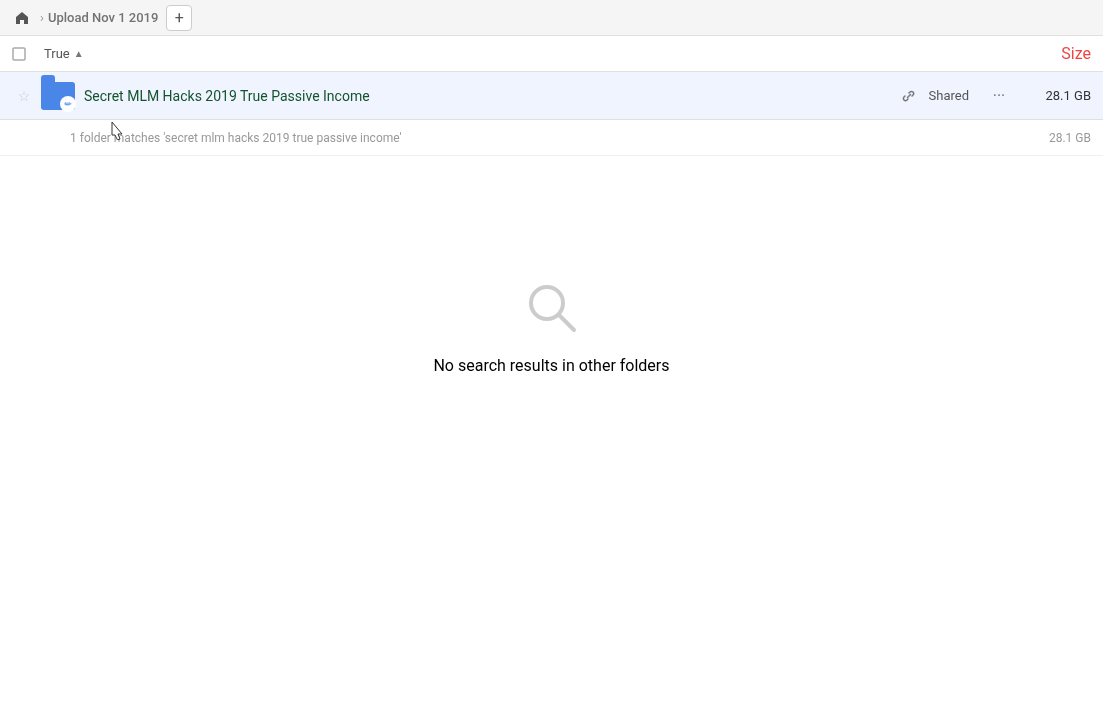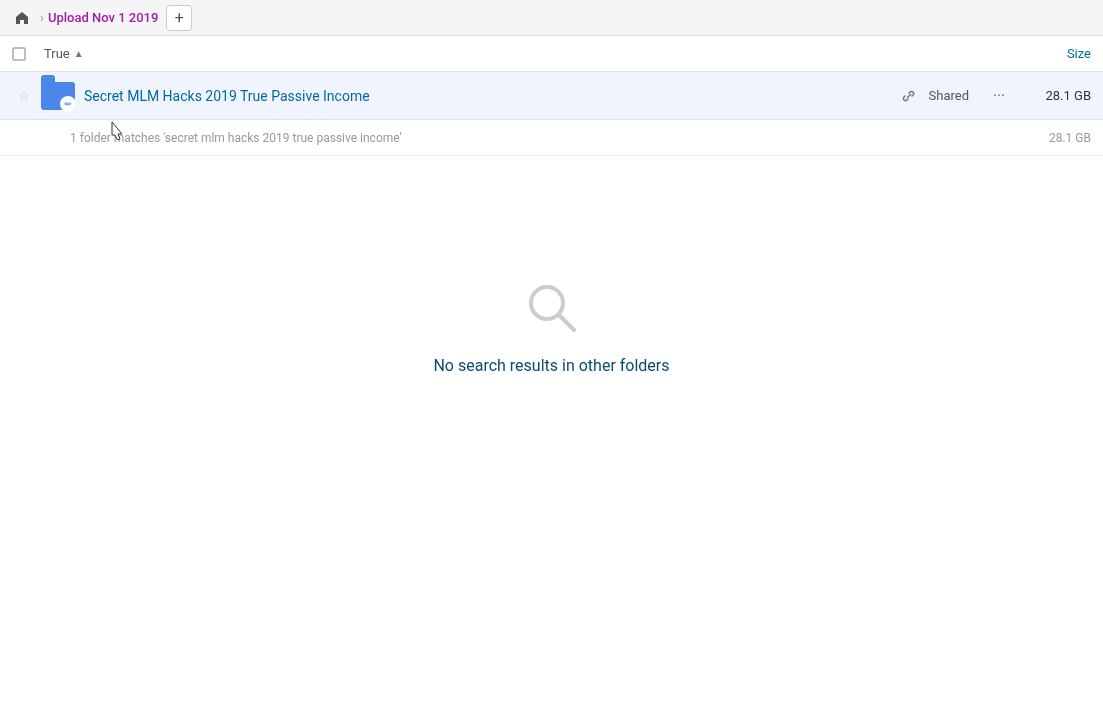--- a/index.html
+++ b/index.html
@@ -40,21 +40,21 @@
       color: #555;
     }
 
     .breadcrumb-separator {
       color: #999;
       font-size: 13px;
     }
 
     .breadcrumb-label {
       font-size: 13px;
-      color: #a21caf;
+      color: #737373;
       font-weight: 500;
     }
 
     .add-btn {
       display: flex;
       align-items: center;
       justify-content: center;
       width: 26px;
       height: 26px;
       border: 1px solid #ccc;
@@ -88,22 +88,22 @@
       color: #555;
       display: flex;
       align-items: center;
       gap: 4px;
       cursor: pointer;
     }
 
     .col-size {
       width: 80px;
       text-align: right;
-      font-size: 13px;
-      color: #0369a1;
+      font-size: 16px;
+      color: #ef4444;
     }
 
     
     .file-row {
       display: flex;
       align-items: center;
       height: 48px;
       padding: 0 12px;
       background: #f0f4ff;
       border-bottom: 1px solid #e0e0e0;
@@ -165,21 +165,21 @@
     }
 
     .pencil-icon {
       font-size: 9px;
       color: #4a86e8;
     }
 
     .file-name {
       flex: 1;
       font-size: 14px;
-      color: #0369a1;
+      color: #14532d;
     }
 
     .shared-badge {
       display: flex;
       align-items: center;
       gap: 13px;
       color: #555;
       font-size: 13px;
       margin-right: 16px;
     }
@@ -236,21 +236,21 @@
 
     .search-empty-icon {
       width: 64px;
       height: 64px;
       margin-bottom: 16px;
       color: #ccc;
     }
 
     .empty-text {
       font-size: 16px;
-      color: #0c4a6e;
+      color: #000000;
     }
 
     
     .cursor {
       position: absolute;
       width: 16px;
       height: 20px;
       pointer-events: none;
       z-index: 999;
       left: 110px;

